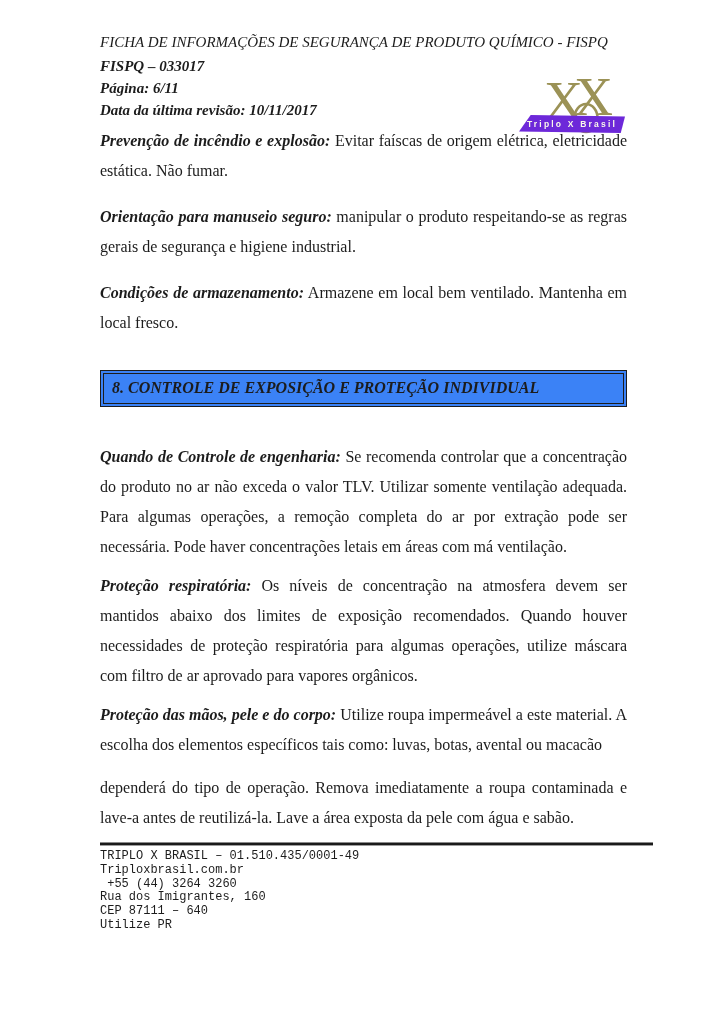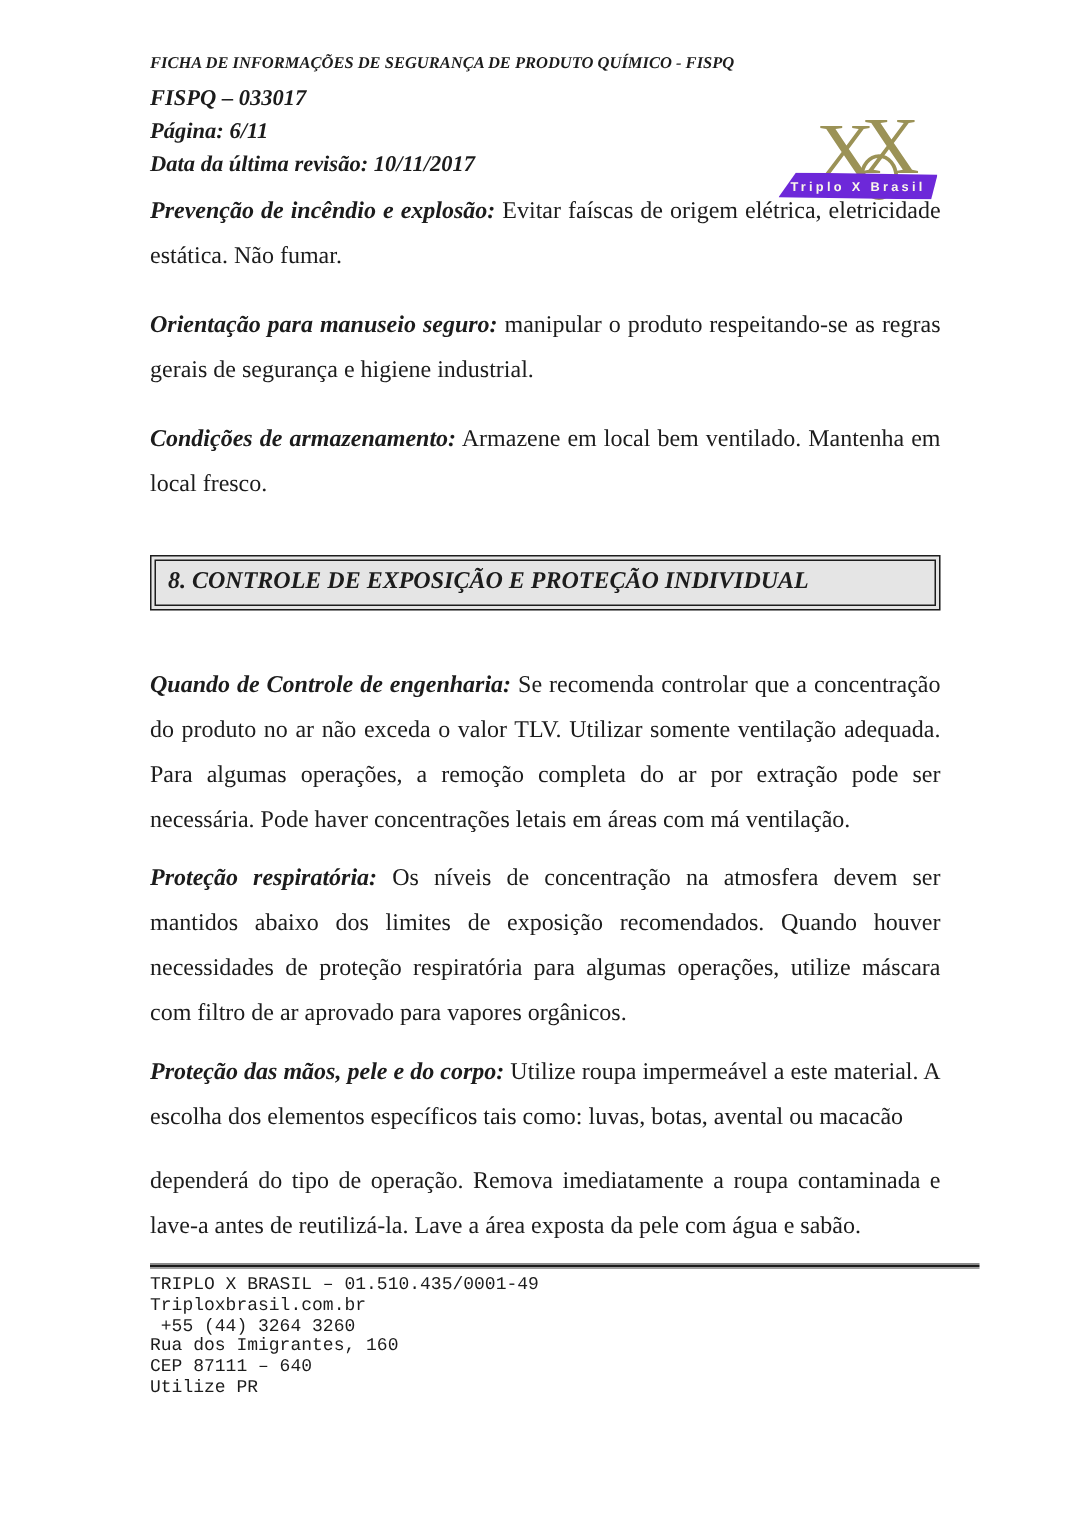--- a/index.html
+++ b/index.html
@@ -9,42 +9,42 @@
     width: 724px;
     height: 1024px;
     background: #ffffff;
     font-family: "Liberation Serif", "DejaVu Serif", serif;
     color: #1c1c1c;
     padding: 30px 97px 0 100px;
     overflow: hidden;
   }
   .doc-header { margin-bottom: 5px; }
   .doc-title {
-    font-weight: bold; font-style: italic;
-    font-size: 11px; line-height: 25px;
+    font-weight: normal; font-style: italic;
+    font-size: 15px; line-height: 25px;
     white-space: nowrap;
   }
   .hline {
     font-weight: bold; font-style: italic;
     font-size: 15px; line-height: 22px;
   }
   .content { }
   .para {
     font-size: 16px; line-height: 30px;
     text-align: justify;
     margin-bottom: 16px;
   }
   .lbl { font-weight: bold; font-style: italic; }
   .bottom .para { margin-bottom: 9px; }
   .para.gap-before { margin-top: 13px; }
   .section-box {
     border: 4px double #1d1d1d;
     padding: 2px 8px 3px 8px;
     margin: 32px 0 35px 0;
-    background: #e5e5e5;
+    background: #3b82f6;
   }
   .section-title {
     font-weight: bold; font-style: italic;
     font-size: 16px; line-height: 24px;
     white-space: nowrap;
   }
   .doc-footer { margin-top: 2px; font-family: Liberation Mono, monospace; }
   .footer-rule {
     height: 4px;
     width: calc(100% + 26px);

